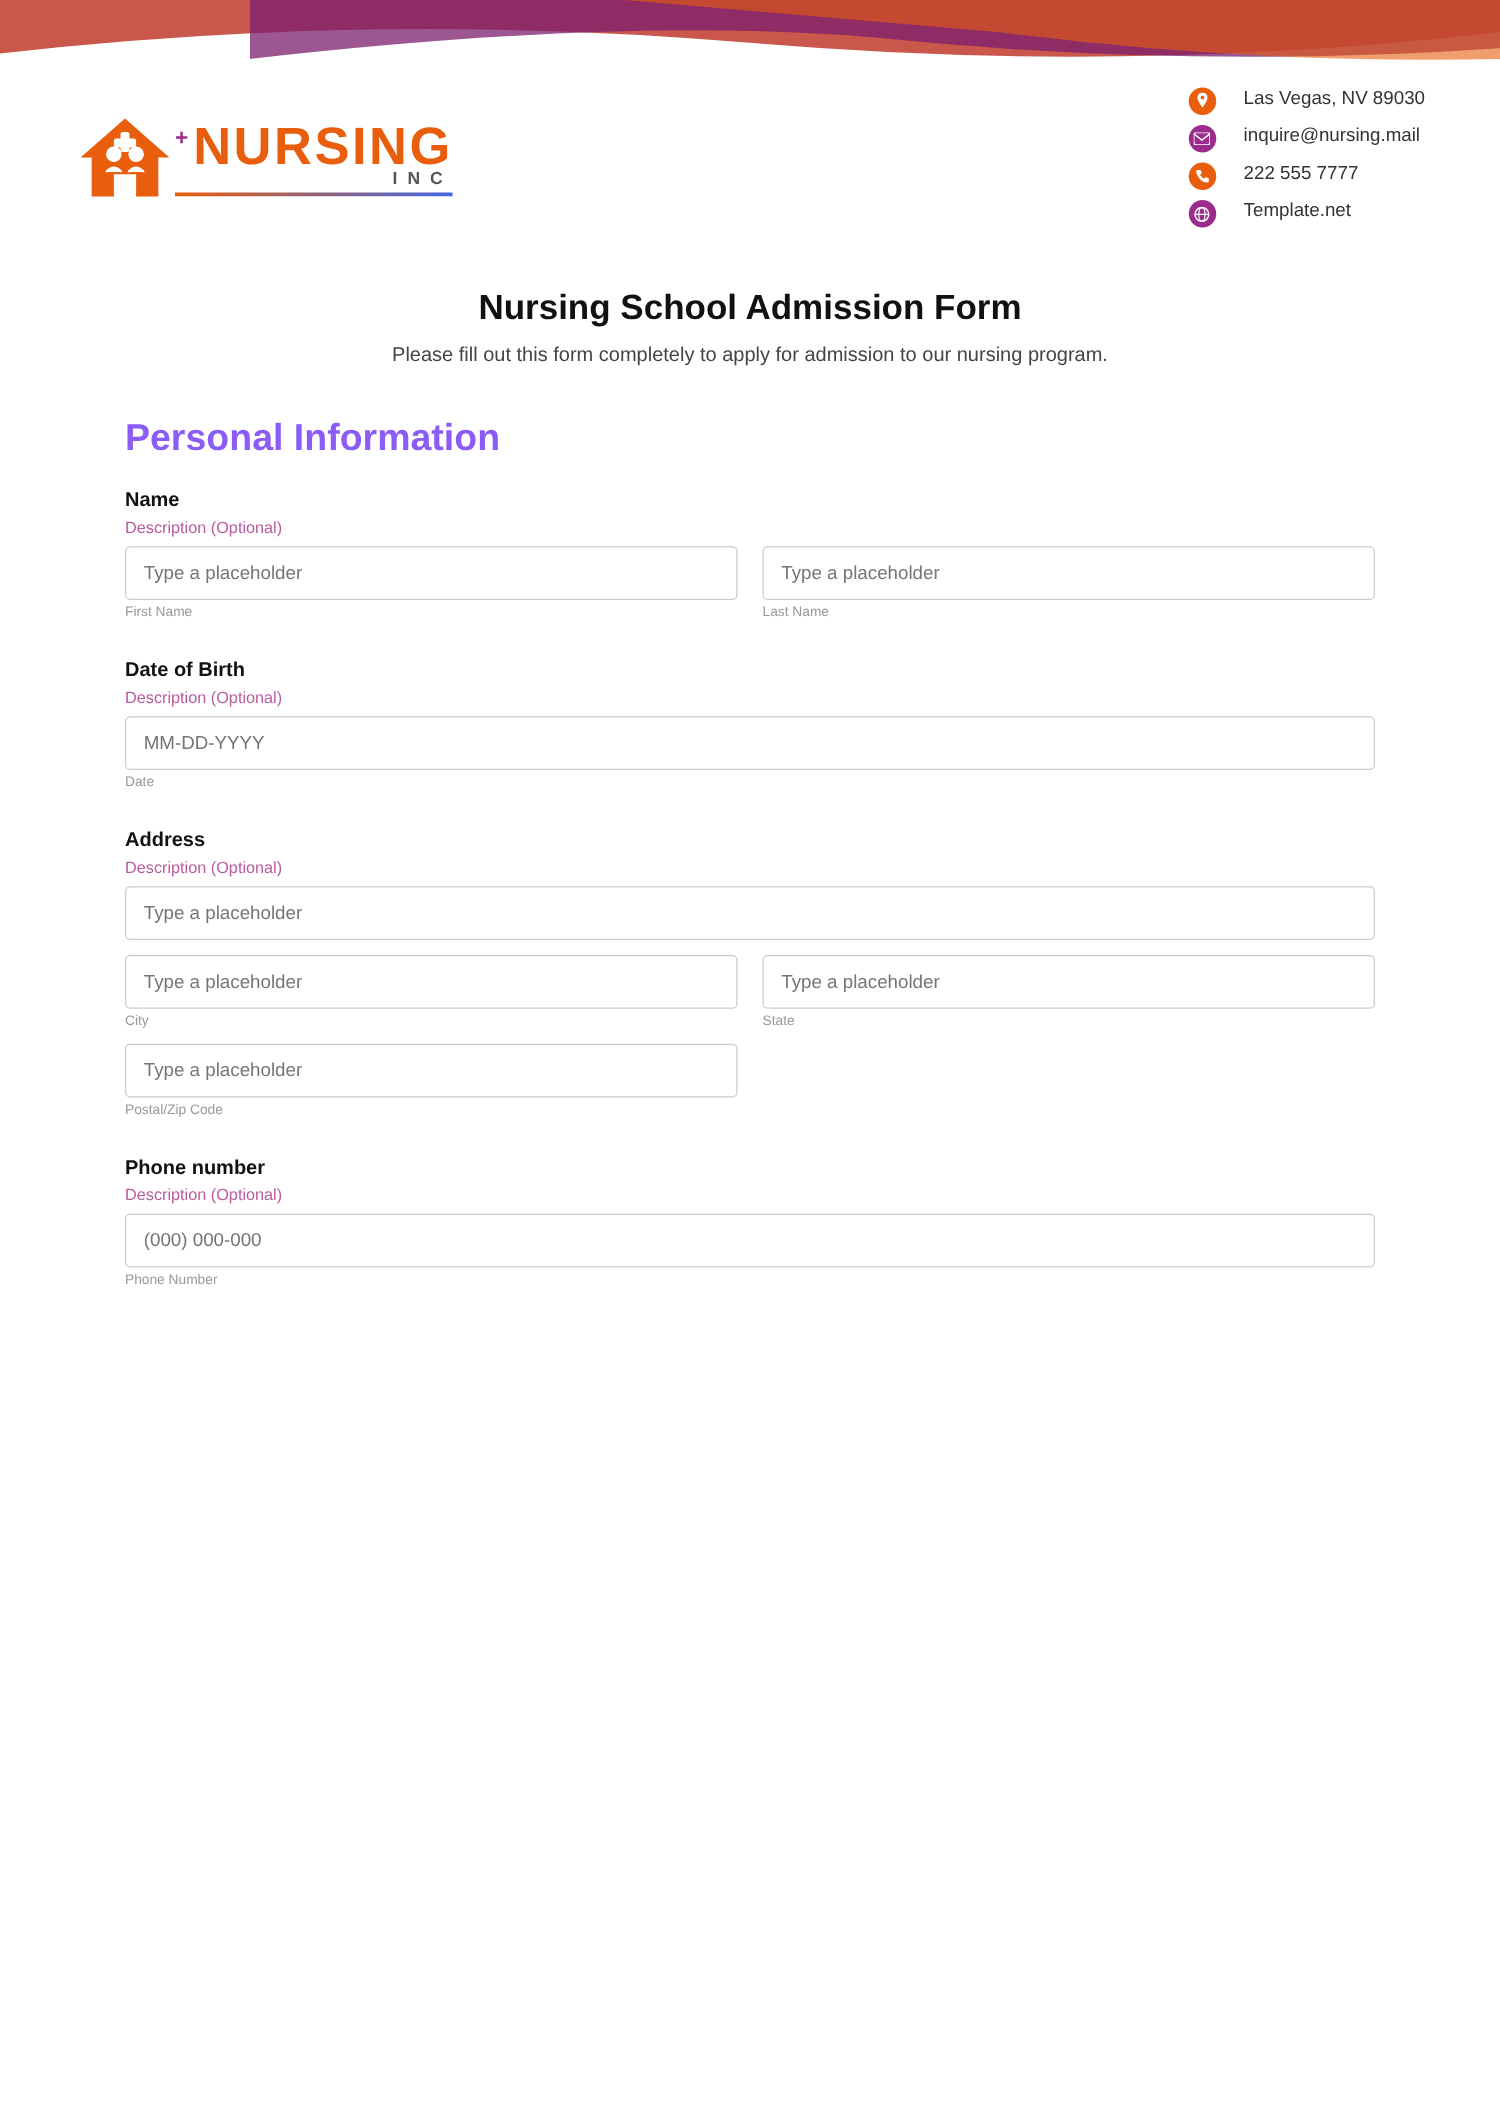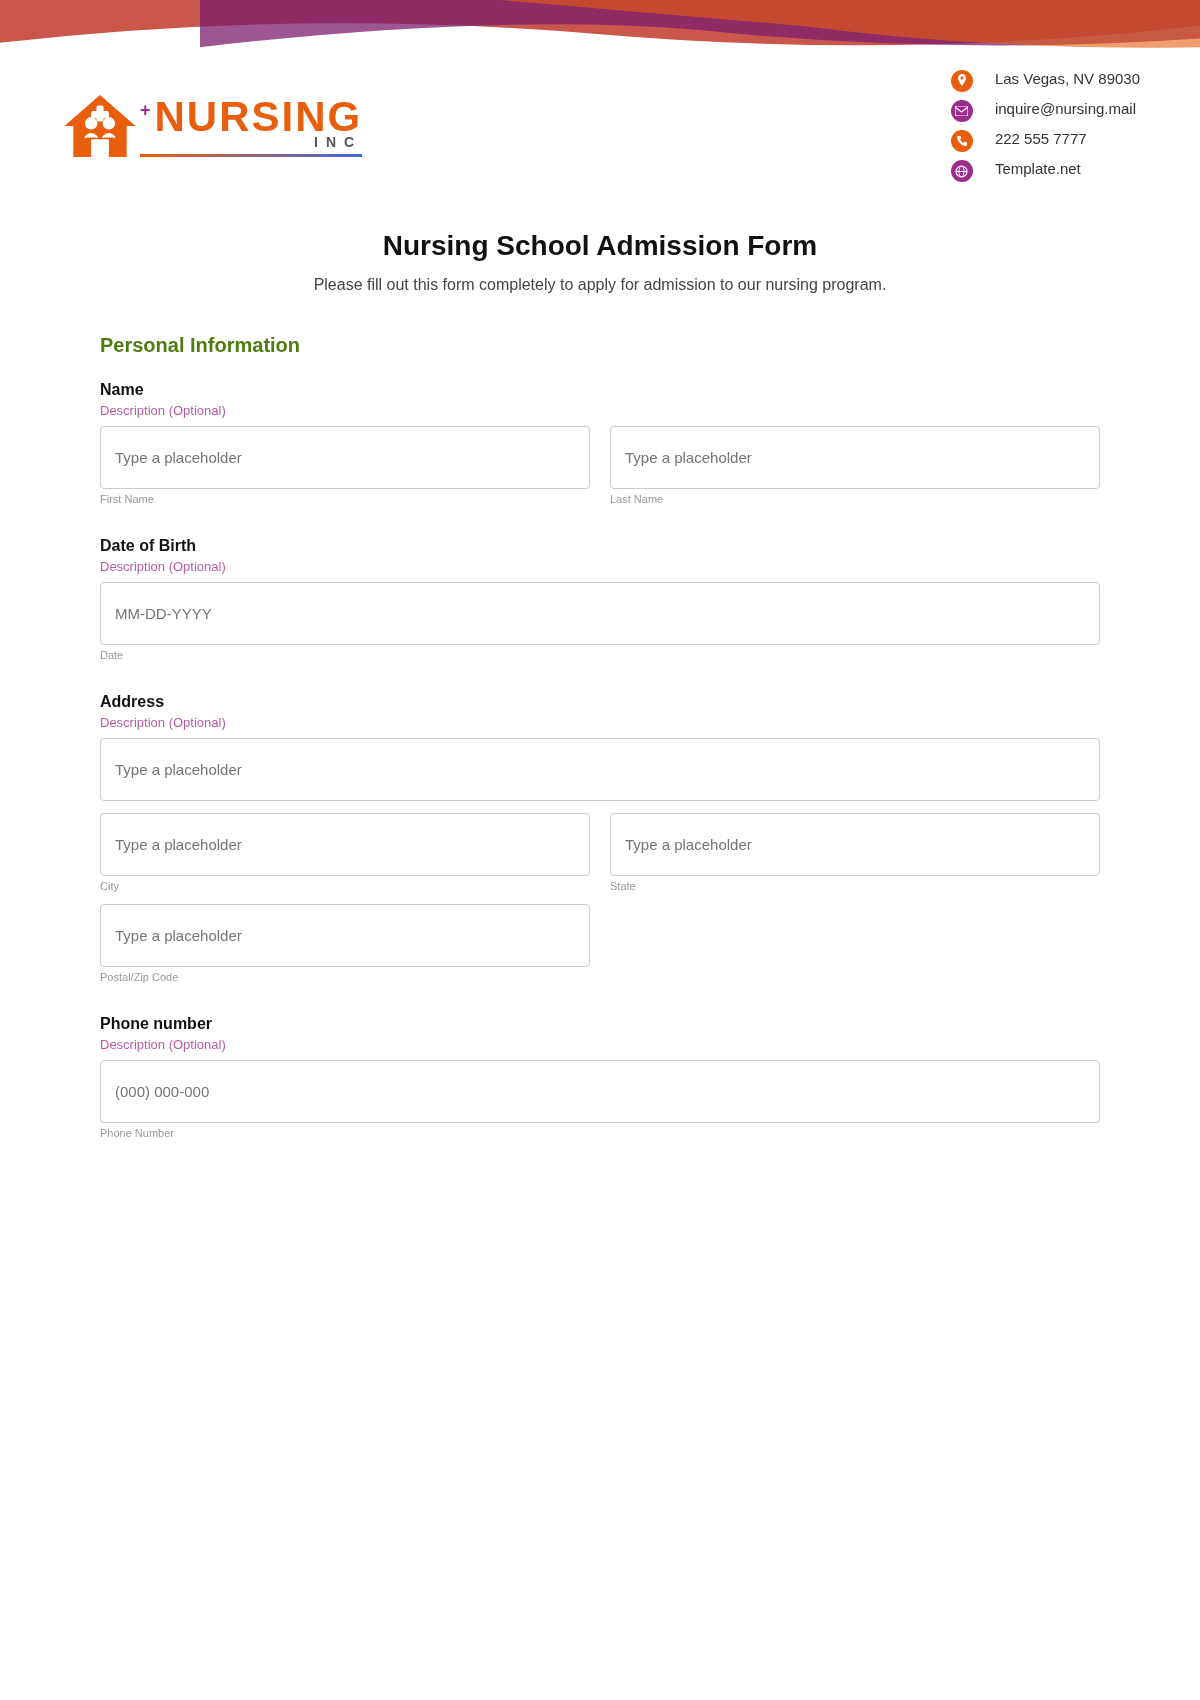--- a/index.html
+++ b/index.html
@@ -141,23 +141,23 @@
     }
 
     .form-subtitle {
       text-align: center;
       font-size: 16px;
       color: #444;
       margin-bottom: 40px;
     }
 
     .section-title {
-      font-size: 20px;
+      font-size: 30px;
       font-weight: 900;
-      color: #4d7c0f;
+      color: #8b5cf6;
       margin-bottom: 24px;
       border-bottom: none;
     }
 
     .field-group {
       margin-bottom: 32px;
     }
 
     .field-label {
       font-size: 16px;
@@ -179,21 +179,21 @@
     }
 
     .field-input-wrap {
       flex: 1;
       display: flex;
       flex-direction: column;
     }
 
     .field-input {
       width: 100%;
-      padding: 22px 14px;
+      padding: 12px 14px;
       border: 1.5px solid #ccc;
       border-radius: 4px;
       font-size: 15px;
       color: #14532d;
       background: #fff;
       outline: none;
     }
 
     .field-sublabel {
       font-size: 11px;

